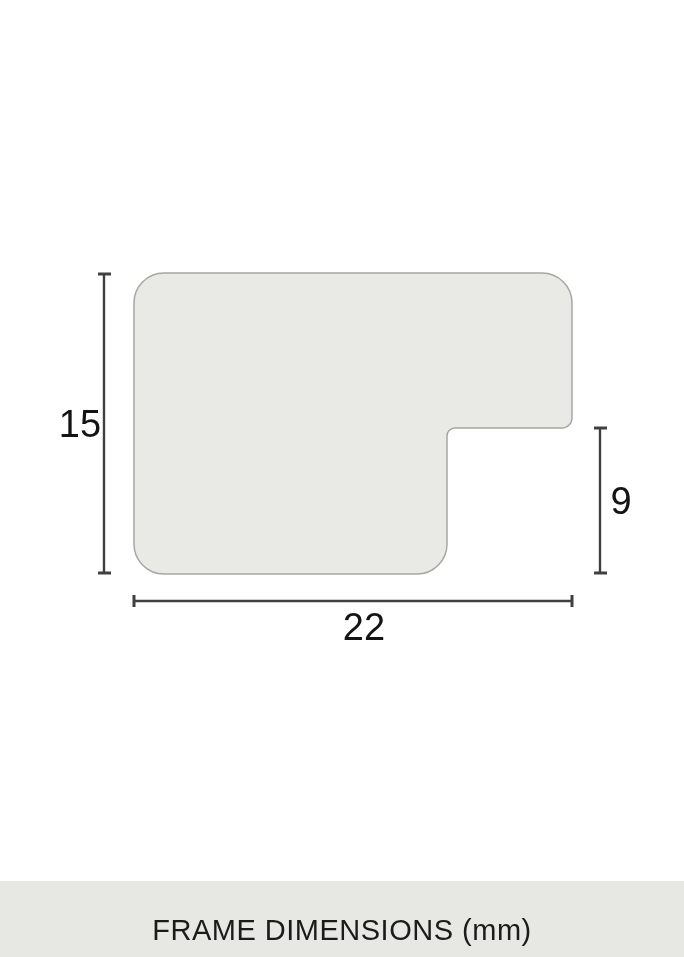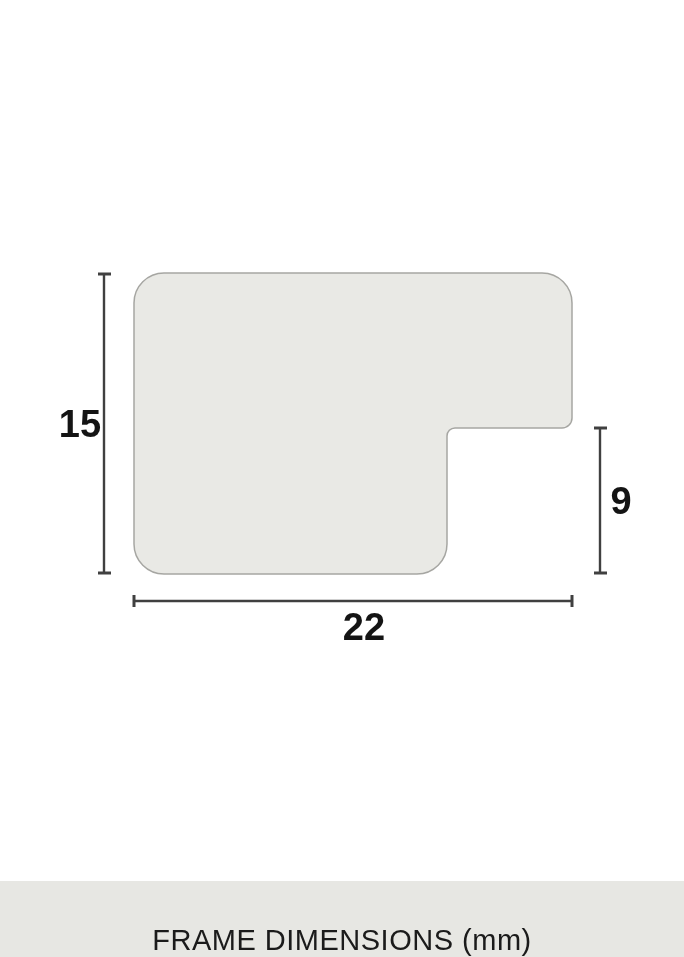--- a/index.html
+++ b/index.html
@@ -34,38 +34,38 @@
   }
   .dim-cap {
     stroke: var(--dimension_line, #404040);
     stroke-width: 3;
     fill: none;
   }
   .dim-label {
     position: absolute;
     transform: translate(-50%, -50%);
     font-size: 38px;
-    font-weight: 700;
+    font-weight: 400;
     color: var(--label_text, #141414);
     letter-spacing: 0px;
     white-space: nowrap;
     line-height: 1;
   }
   .dim-label-height { left: 80px;  top: 424px; }
   .dim-label-depth  { left: 621px; top: 501px; }
   .dim-label-width  { left: 353px; top: 627px; margin-left: 11px; }
   .footer-band {
     position: absolute;
     left: 0;
     top: 881px;
     width: 684px;
     height: 76px;
     background: var(--footer_band, #e7e7e3);
     display: flex;
-    align-items: flex-end;
+    align-items: center;
     justify-content: center;
     padding-top: 22px;
     box-sizing: border-box;
   }
   .footer-text {
     font-size: 29px;
     font-weight: 400;
     letter-spacing: 0.5px;
     color: var(--footer_text, #1b1b1b);
     white-space: nowrap;

